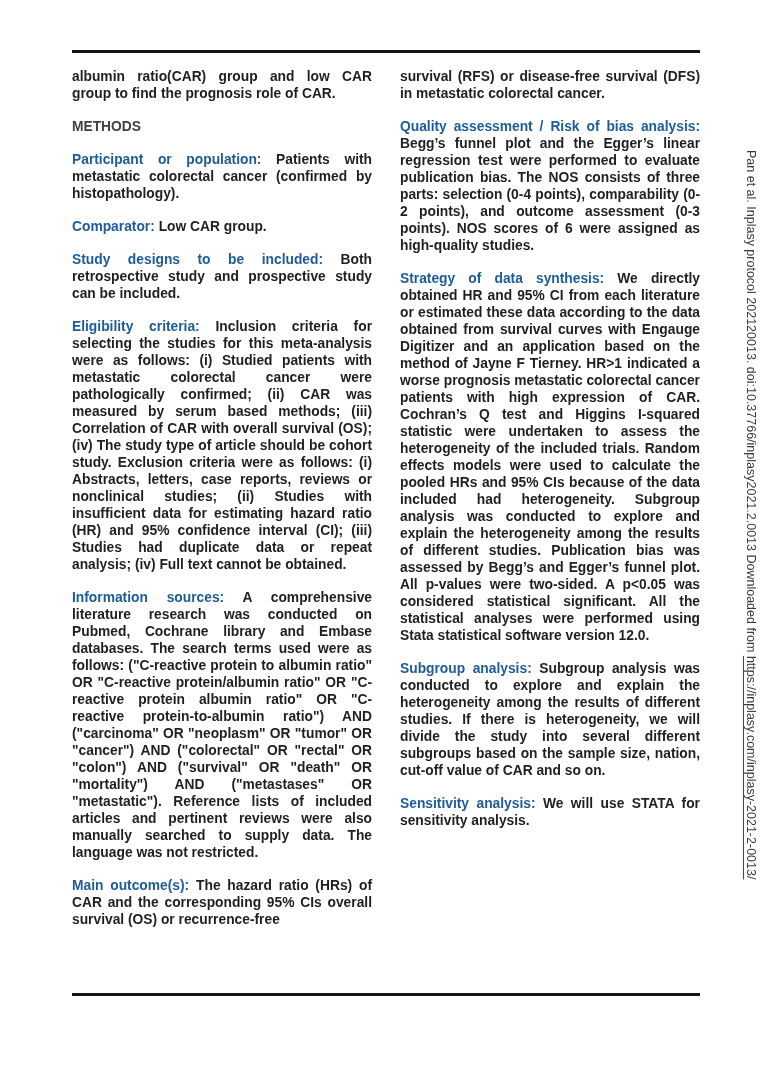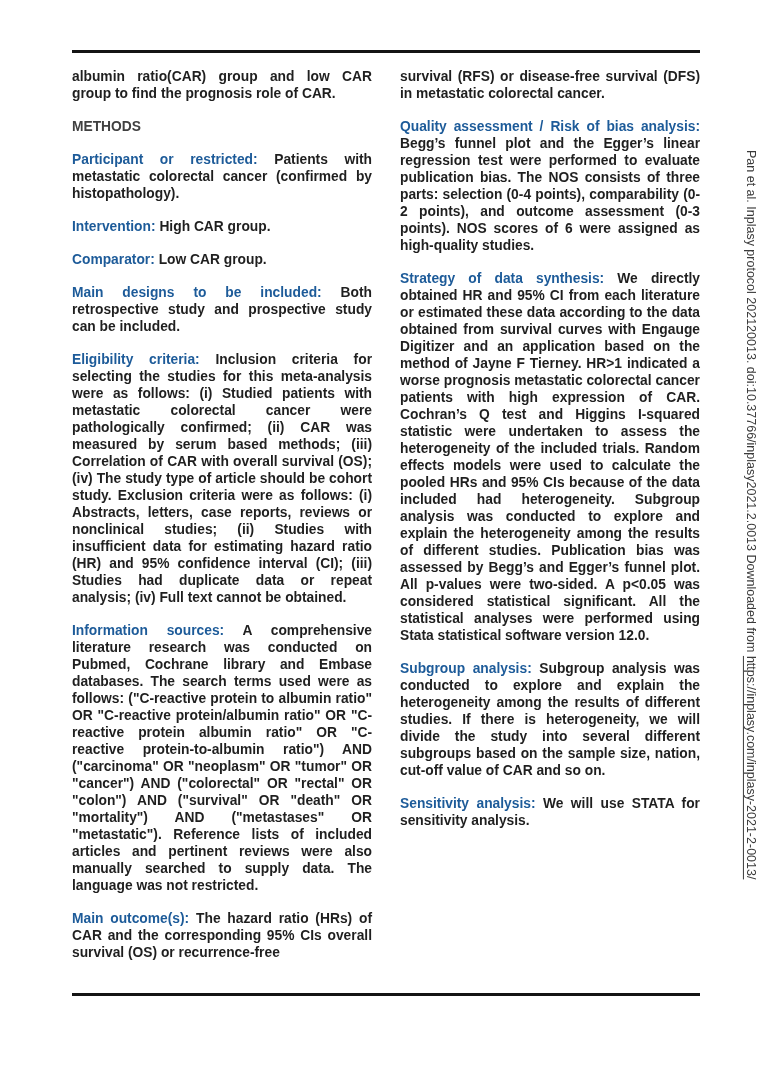--- a/index.html
+++ b/index.html
@@ -90,27 +90,26 @@
 
   <div class="rule rule-top"></div>
 
   <div class="columns">
 
     <div class="col">
       <p class="para"><span>albumin ratio(CAR) group and low CAR group to find the prognosis role of CAR.</span></p>
 
       <p class="methods-heading">METHODS</p>
 
-      <p class="para"><span class="label">Participant or restricted:</span> <span>Patients with metastatic colorectal cancer (confirmed by histopathology).</span></p>
+      <p class="para"><span class="label">Participant or population:</span> <span>Patients with metastatic colorectal cancer (confirmed by histopathology).</span></p>
 
-      <p class="para"><span class="label">Intervention:</span> <span>High CAR group.</span></p>
 
       <p class="para"><span class="label">Comparator:</span> <span>Low CAR group.</span></p>
 
-      <p class="para"><span class="label">Main designs to be included:</span> <span>Both retrospective study and prospective study can be included.</span></p>
+      <p class="para"><span class="label">Study designs to be included:</span> <span>Both retrospective study and prospective study can be included.</span></p>
 
       <p class="para"><span class="label">Eligibility criteria:</span> <span>Inclusion criteria for selecting the studies for this meta-analysis were as follows: (i) Studied patients with metastatic colorectal cancer were pathologically confirmed; (ii) CAR was measured by serum based methods; (iii) Correlation of CAR with overall survival (OS); (iv) The study type of article should be cohort study. Exclusion criteria were as follows: (i) Abstracts, letters, case reports, reviews or nonclinical studies; (ii) Studies with insufficient data for estimating hazard ratio (HR) and 95% confidence interval (CI); (iii) Studies had duplicate data or repeat analysis; (iv) Full text cannot be obtained.</span></p>
 
       <p class="para"><span class="label">Information sources:</span> <span>A comprehensive literature research was conducted on Pubmed, Cochrane library and Embase databases. The search terms used were as follows: ("C-reactive protein to albumin ratio" OR "C-reactive protein/albumin ratio" OR "C-reactive protein albumin ratio" OR "C-reactive protein-to-albumin ratio") AND ("carcinoma" OR "neoplasm" OR "tumor" OR "cancer") AND ("colorectal" OR "rectal" OR "colon") AND ("survival" OR "death" OR "mortality") AND ("metastases" OR "metastatic"). Reference lists of included articles and pertinent reviews were also manually searched to supply data. The language was not restricted.</span></p>
 
       <p class="para"><span class="label">Main outcome(s):</span> <span>The hazard ratio (HRs) of CAR and the corresponding 95% CIs overall survival (OS) or recurrence-free</span></p>
     </div>
 
     <div class="col">
       <p class="para"><span>survival (RFS) or disease-free survival (DFS) in metastatic colorectal cancer.</span></p>

